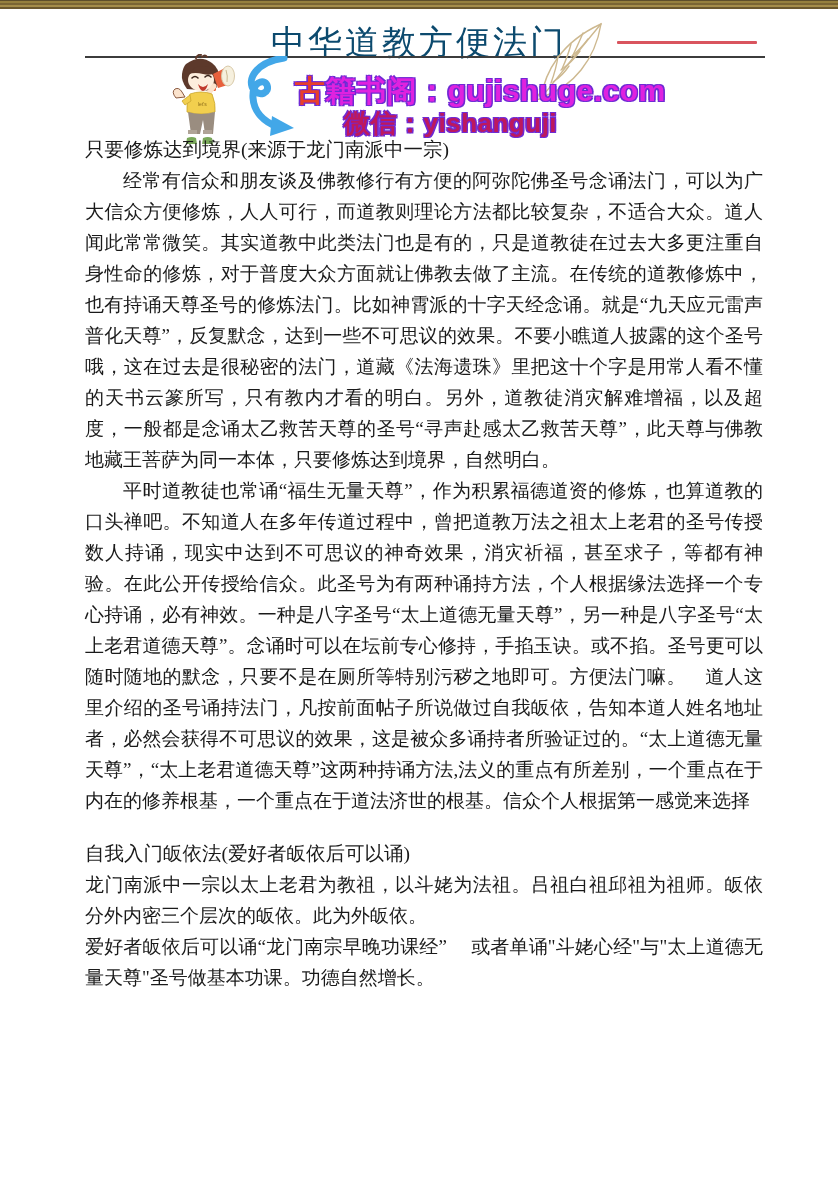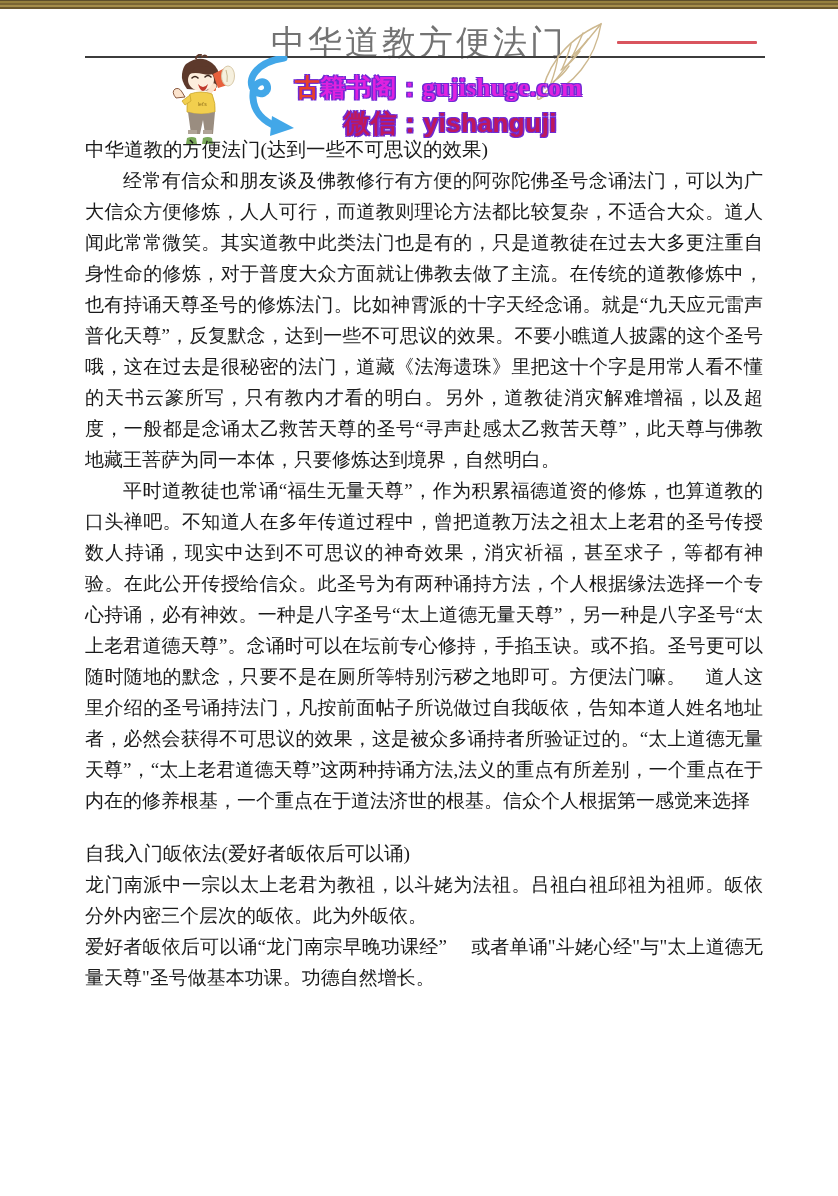--- a/index.html
+++ b/index.html
@@ -17,37 +17,37 @@
       #5e4e2c 0px,#5e4e2c 1.5px,
       #96803f 1.5px,#96803f 3.5px,
       #7a6535 3.5px,#7a6535 5px,
       #a58d4b 5px,#a58d4b 7.5px,
       #6b5830 7.5px,#6b5830 9px);
   }
   .doc-title{
     position:absolute;top:20px;left:0;width:838px;
     text-align:center;
     font-size:34px;letter-spacing:3px;
-    color:#737373;white-space:nowrap;
+    color:#0c4a6e;white-space:nowrap;
   }
   .red-underline{
     position:absolute;left:617px;top:41px;width:140px;height:3px;
     background:#d9545e;border-radius:1px;
   }
   .header-rule{
     position:absolute;left:85px;top:56px;width:680px;height:2px;
     background:#3c3c3c;
   }
   .feather{position:absolute;left:531px;top:20px;width:80px;height:82px;}
   .mascot{position:absolute;left:168px;top:54px;width:82px;height:96px;}
   .blue-arrow{position:absolute;left:238px;top:56px;width:62px;height:84px;}
   .wm-line1{
     position:absolute;left:295px;top:71px;
-    font-family:Liberation Serif, serif;
-    font-weight:bold;font-size:25px;letter-spacing:0.5px;
+    font-family:Liberation Sans, sans-serif;
+    font-weight:bold;font-size:30px;letter-spacing:0.5px;
     white-space:nowrap;
     color:#df22df;
     text-shadow:-1.4px -1.4px 0 #6f2ad4,1.4px -1.4px 0 #6f2ad4,
                 -1.4px 1.4px 0 #6f2ad4,1.4px 1.4px 0 #6f2ad4;
   }
   .wm-line1 .wm-first{color:#e8402a;}
   .wm-line2{
     position:absolute;left:344px;top:106px;
     font-family:"Liberation Sans","DejaVu Sans",sans-serif;
     font-weight:bold;font-size:26px;letter-spacing:0.5px;
@@ -132,19 +132,19 @@
 
 <svg class="blue-arrow" viewBox="0 0 62 84">
   <path d="M46 2 C 18 6, 8 24, 16 34 C 22 41, 32 37, 29 29 C 26 22, 14 26, 15 42 C 16 56, 26 66, 40 71" fill="none" stroke="#42a7e8" stroke-width="7" stroke-linecap="round"></path>
   <path d="M34 60 L 56 72 L 32 80 Z" fill="#42a7e8"></path>
 </svg>
 
 <div class="wm-line1"><span class="wm-first">古</span><span>籍书阁：gujishuge.com</span></div>
 <div class="wm-line2">微信：yishanguji</div>
 
 <div class="content">
-  <h2>中华道教的方便法门(达到一些不可思议的效果)</h2>
+  <h2>只要修炼达到境界(来源于龙门南派中一宗)</h2>
   <p class="indent">经常有信众和朋友谈及佛教修行有方便的阿弥陀佛圣号念诵法门，可以为广大信众方便修炼，人人可行，而道教则理论方法都比较复杂，不适合大众。道人闻此常常微笑。其实道教中此类法门也是有的，只是道教徒在过去大多更注重自身性命的修炼，对于普度大众方面就让佛教去做了主流。在传统的道教修炼中，也有持诵天尊圣号的修炼法门。比如神霄派的十字天经念诵。就是“九天应元雷声普化天尊”，反复默念，达到一些不可思议的效果。不要小瞧道人披露的这个圣号哦，这在过去是很秘密的法门，道藏《法海遗珠》里把这十个字是用常人看不懂的天书云篆所写，只有教内才看的明白。另外，道教徒消灾解难增福，以及超度，一般都是念诵太乙救苦天尊的圣号“寻声赴感太乙救苦天尊”，此天尊与佛教地藏王菩萨为同一本体，只要修炼达到境界，自然明白。</p>
   <p class="indent">平时道教徒也常诵“福生无量天尊”，作为积累福德道资的修炼，也算道教的口头禅吧。不知道人在多年传道过程中，曾把道教万法之祖太上老君的圣号传授数人持诵，现实中达到不可思议的神奇效果，消灾祈福，甚至求子，等都有神验。在此公开传授给信众。此圣号为有两种诵持方法，个人根据缘法选择一个专心持诵，必有神效。一种是八字圣号“太上道德无量天尊”，另一种是八字圣号“太上老君道德天尊”。念诵时可以在坛前专心修持，手掐玉诀。或不掐。圣号更可以随时随地的默念，只要不是在厕所等特别污秽之地即可。方便法门嘛。　道人这里介绍的圣号诵持法门，凡按前面帖子所说做过自我皈依，告知本道人姓名地址者，必然会获得不可思议的效果，这是被众多诵持者所验证过的。“太上道德无量天尊”，“太上老君道德天尊”这两种持诵方法,法义的重点有所差别，一个重点在于内在的修养根基，一个重点在于道法济世的根基。信众个人根据第一感觉来选择</p>
   <h2 class="second">自我入门皈依法(爱好者皈依后可以诵)</h2>
   <p>龙门南派中一宗以太上老君为教祖，以斗姥为法祖。吕祖白祖邱祖为祖师。皈依分外内密三个层次的皈依。此为外皈依。</p>
   <p>爱好者皈依后可以诵“龙门南宗早晚功课经”　 或者单诵"斗姥心经"与"太上道德无量天尊"圣号做基本功课。功德自然增长。</p>
 </div>
 
 </body></html>

